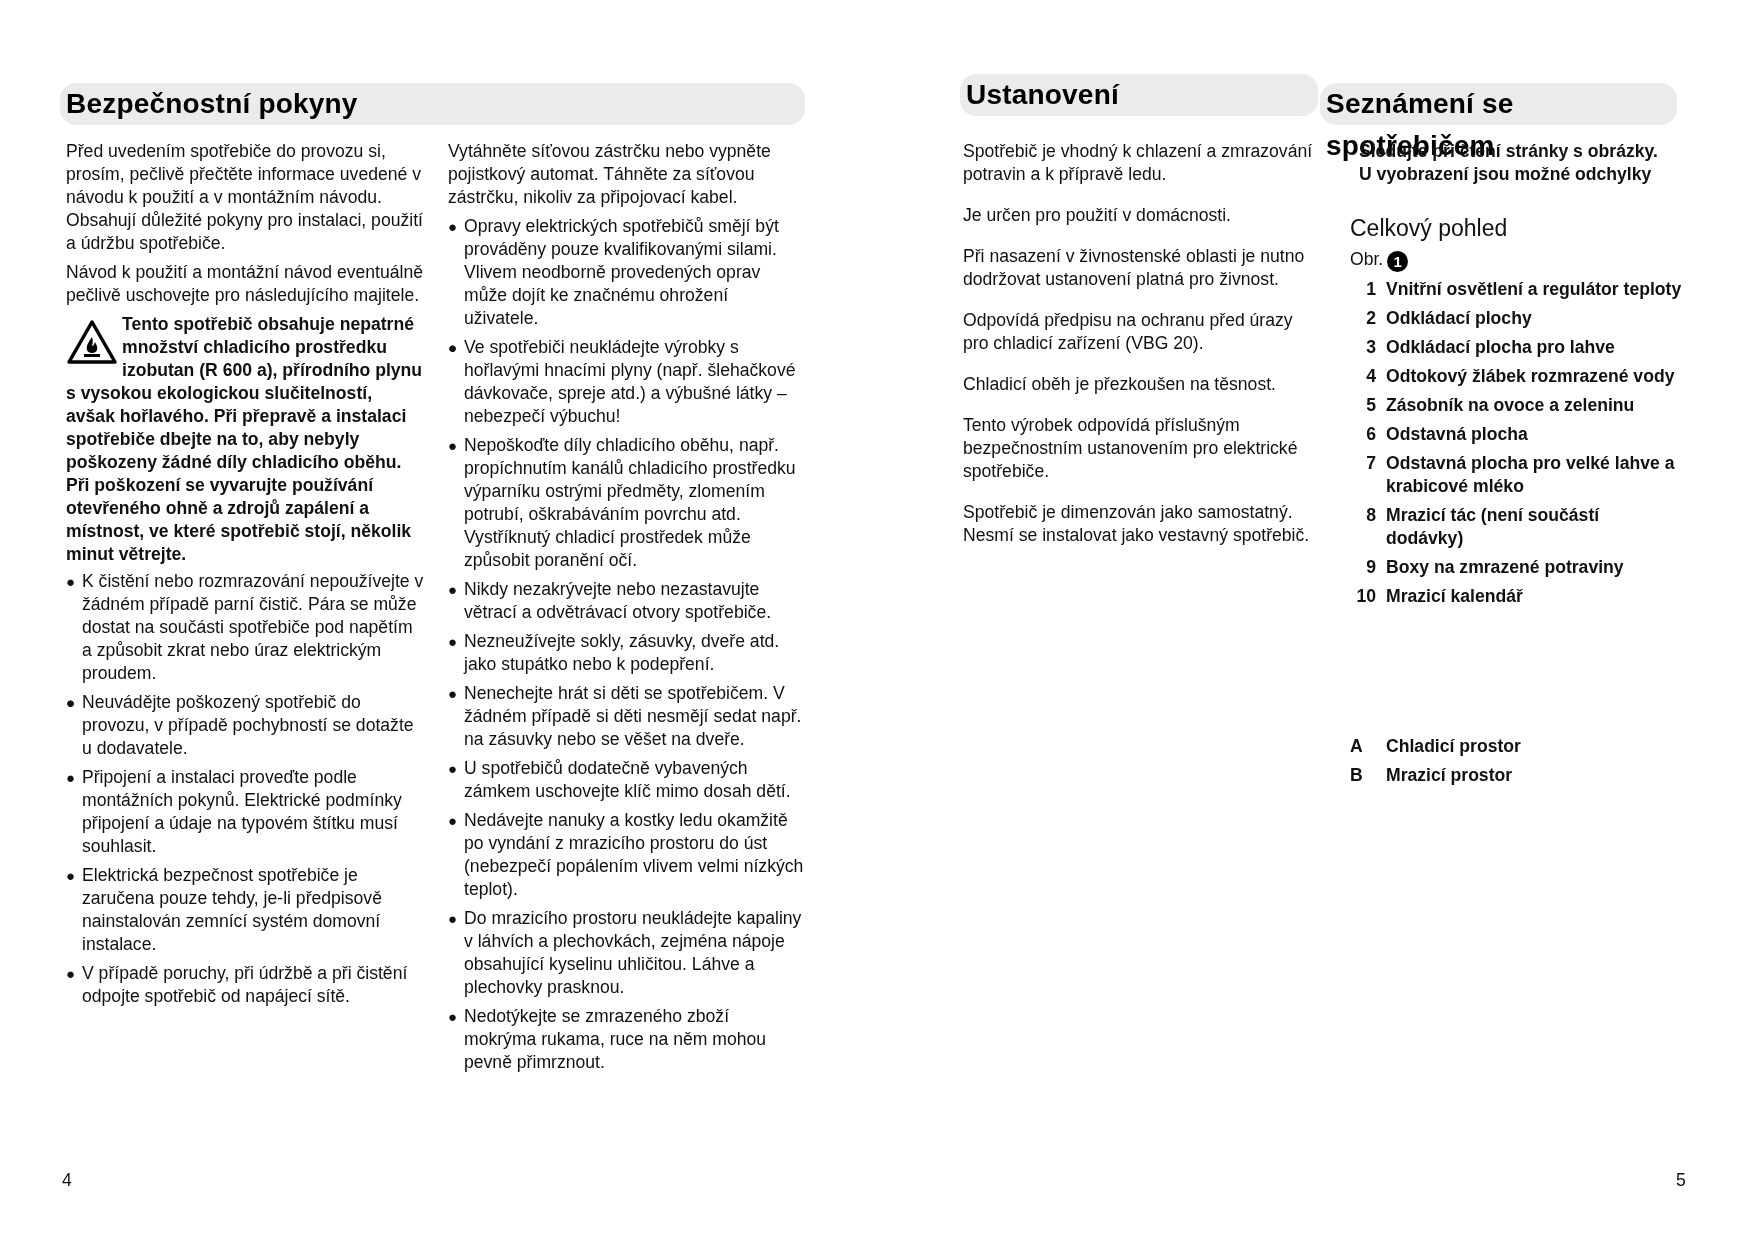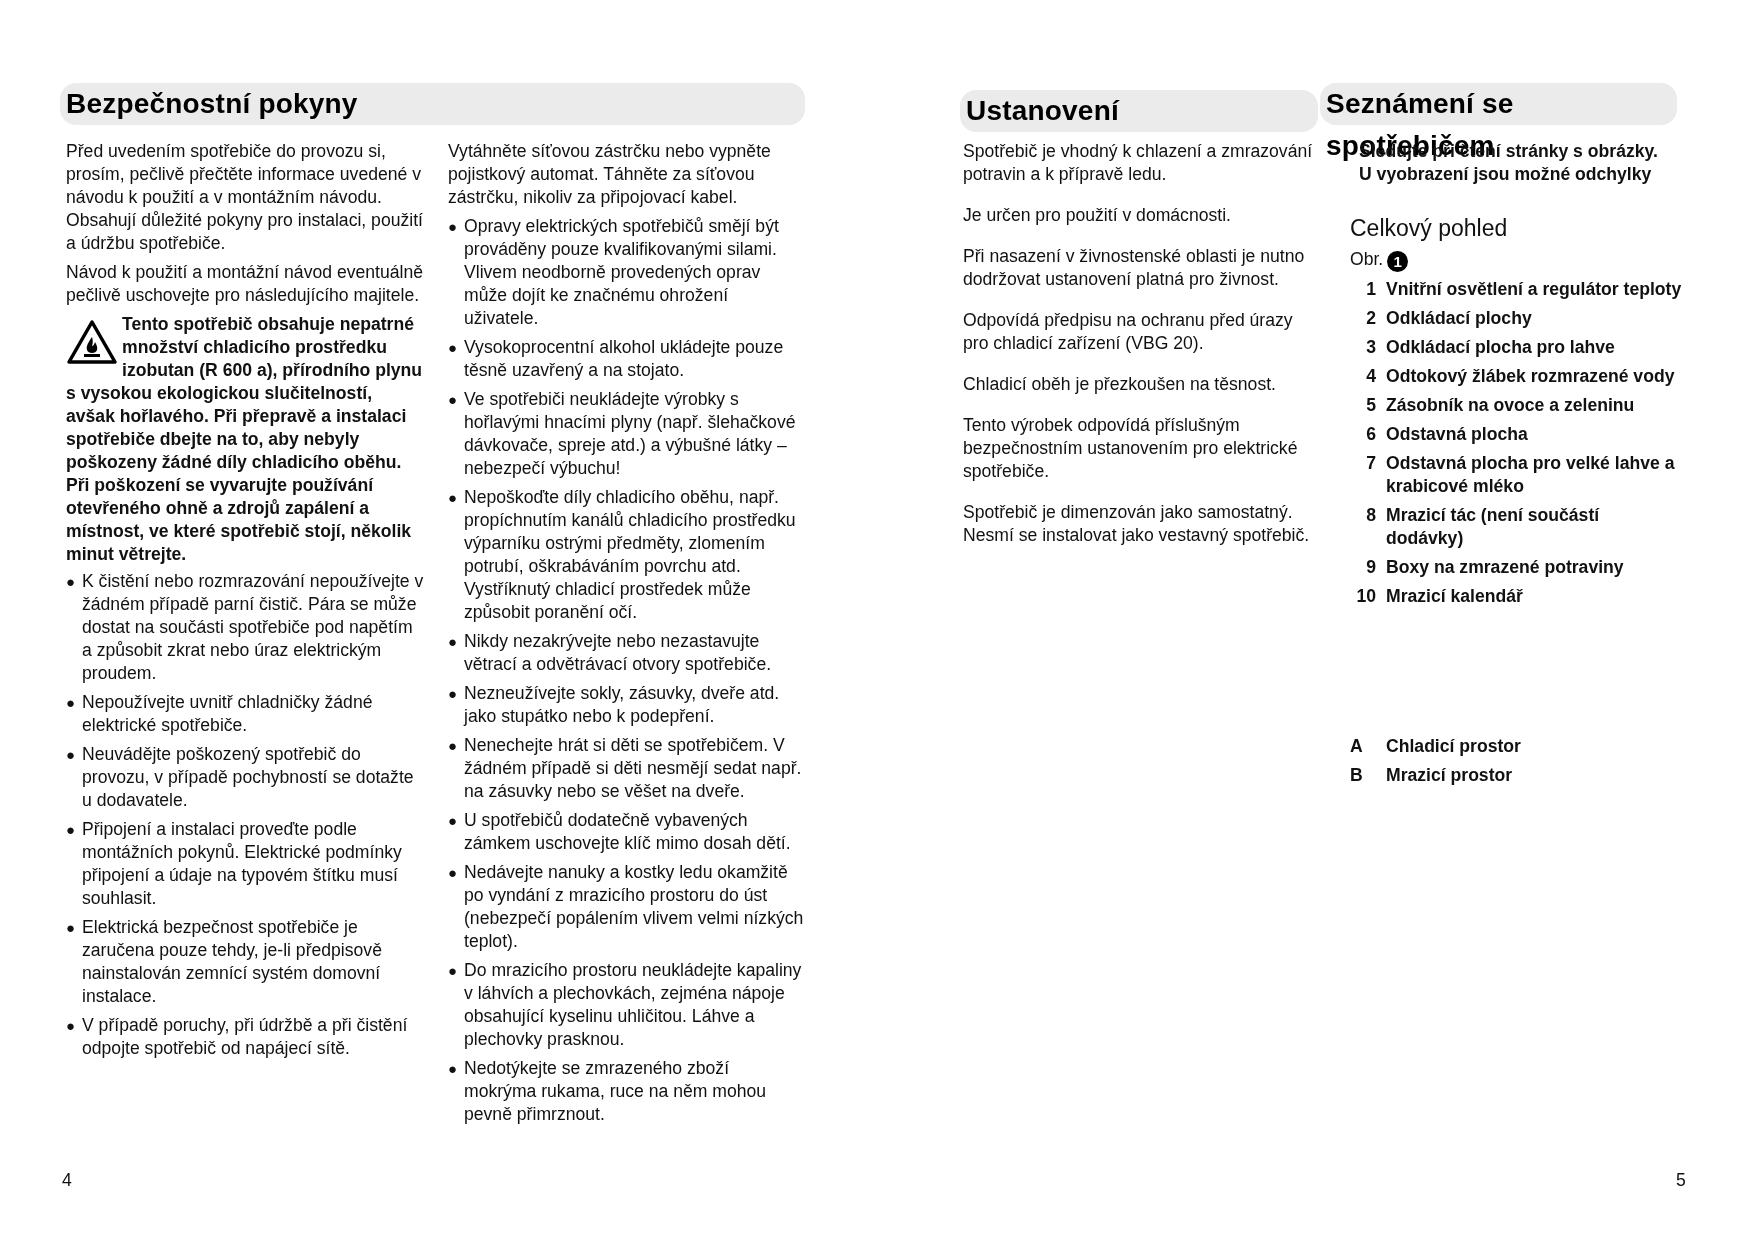--- a/index.html
+++ b/index.html
@@ -38,45 +38,45 @@
       <svg width="52" height="46" viewBox="0 0 52 46">
         <polygon points="26,3 49,43 3,43" fill="#fff" stroke="#000" stroke-width="3.5" stroke-linejoin="round"></polygon>
         <path d="M26 18 C22 24 20 27 21 31 C22 35 30 35 31 31 C32 28 30 25 29 23 C28 26 27 27 26 27 C27 24 27 21 26 18 Z" fill="#000"></path>
         <rect x="18" y="35" width="16" height="3" fill="#000"></rect>
       </svg>
     </span>
     <span>Tento spotřebič obsahuje nepatrné množství chladicího prostředku izobutan (R 600 a), přírodního plynu s vysokou ekologickou slučitelností, avšak hořlavého. Při přepravě a instalaci spotřebiče dbejte na to, aby nebyly poškozeny žádné díly chladicího oběhu. Při poškození se vyvarujte používání otevřeného ohně a zdrojů zapálení a místnost, ve které spotřebič stojí, několik minut větrejte.</span>
   </div>
   <div style="height:4px"></div>
   <div class="bul"><span class="dot">●</span><span>K čistění nebo rozmrazování nepoužívejte v žádném případě parní čistič. Pára se může dostat na součásti spotřebiče pod napětím a způsobit zkrat nebo úraz elektrickým proudem.</span></div>
-  <div class="bul"><span class="dot">●</span><span>Nepoužívejte uvnitř chladničky žádné elektrické spotřebiče.</span></div>
+  <div class="bul"><span class="dot">●</span></div>
   <div class="bul"><span class="dot">●</span><span>Neuvádějte poškozený spotřebič do provozu, v případě pochybností se dotažte u dodavatele.</span></div>
   <div class="bul"><span class="dot">●</span><span>Připojení a instalaci proveďte podle montážních pokynů. Elektrické podmínky připojení a údaje na typovém štítku musí souhlasit.</span></div>
   <div class="bul"><span class="dot">●</span><span>Elektrická bezpečnost spotřebiče je zaručena pouze tehdy, je-li předpisově nainstalován zemnící systém domovní instalace.</span></div>
   <div class="bul"><span class="dot">●</span><span>V případě poruchy, při údržbě a při čistění odpojte spotřebič od napájecí sítě.</span></div>
 </div>
 
 <div class="col" style="left:448px; top:140px; width:358px;">
   <p>Vytáhněte síťovou zástrčku nebo vypněte pojistkový automat. Táhněte za síťovou zástrčku, nikoliv za připojovací kabel.</p>
   <div class="bul"><span class="dot">●</span><span>Opravy elektrických spotřebičů smějí být prováděny pouze kvalifikovanými silami. Vlivem neodborně provedených oprav může dojít ke značnému ohrožení uživatele.</span></div>
-  <div class="bul"><span class="dot">●</span><span>Vysokoprocentní alkohol ukládejte pouze těsně uzavřený a na stojato.</span></div>
+  <div class="bul"><span class="dot">●</span></div>
   <div class="bul"><span class="dot">●</span><span>Ve spotřebiči neukládejte výrobky s hořlavými hnacími plyny (např. šlehačkové dávkovače, spreje atd.) a výbušné látky – nebezpečí výbuchu!</span></div>
   <div class="bul"><span class="dot">●</span><span>Nepoškoďte díly chladicího oběhu, např. propíchnutím kanálů chladicího prostředku výparníku ostrými předměty, zlomením potrubí, oškrabáváním povrchu atd. Vystříknutý chladicí prostředek může způsobit poranění očí.</span></div>
   <div class="bul"><span class="dot">●</span><span>Nikdy nezakrývejte nebo nezastavujte větrací a odvětrávací otvory spotřebiče.</span></div>
   <div class="bul"><span class="dot">●</span><span>Nezneužívejte sokly, zásuvky, dveře atd. jako stupátko nebo k podepření.</span></div>
   <div class="bul"><span class="dot">●</span><span>Nenechejte hrát si děti se spotřebičem. V žádném případě si děti nesmějí sedat např. na zásuvky nebo se věšet na dveře.</span></div>
   <div class="bul"><span class="dot">●</span><span>U spotřebičů dodatečně vybavených zámkem uschovejte klíč mimo dosah dětí.</span></div>
   <div class="bul"><span class="dot">●</span><span>Nedávejte nanuky a kostky ledu okamžitě po vyndání z mrazicího prostoru do úst (nebezpečí popálením vlivem velmi nízkých teplot).</span></div>
   <div class="bul"><span class="dot">●</span><span>Do mrazicího prostoru neukládejte kapaliny v láhvích a plechovkách, zejména nápoje obsahující kyselinu uhličitou. Láhve a plechovky prasknou.</span></div>
   <div class="bul"><span class="dot">●</span><span>Nedotýkejte se zmrazeného zboží mokrýma rukama, ruce na něm mohou pevně přimrznout.</span></div>
 </div>
 
 <div class="pgnum" style="left:62px; top:1170px;">4</div>
 
-<div class="hbar" style="left:960px; top:90px; width:358px;">
+<div class="hbar" style="left:960px; top:74px; width:358px;">
   <h1>Ustanovení</h1>
 </div>
 <div class="col mid" style="left:963px; top:140px; width:352px;">
   <p>Spotřebič je vhodný k chlazení a zmrazování potravin a k přípravě ledu.</p>
   <p>Je určen pro použití v domácnosti.</p>
   <p>Při nasazení v živnostenské oblasti je nutno dodržovat ustanovení platná pro živnost.</p>
   <p>Odpovídá předpisu na ochranu před úrazy pro chladicí zařízení (VBG 20).</p>
   <p>Chladicí oběh je přezkoušen na těsnost.</p>
   <p>Tento výrobek odpovídá příslušným bezpečnostním ustanovením pro elektrické spotřebiče.</p>
   <p>Spotřebič je dimenzován jako samostatný. Nesmí se instalovat jako vestavný spotřebič.</p>

